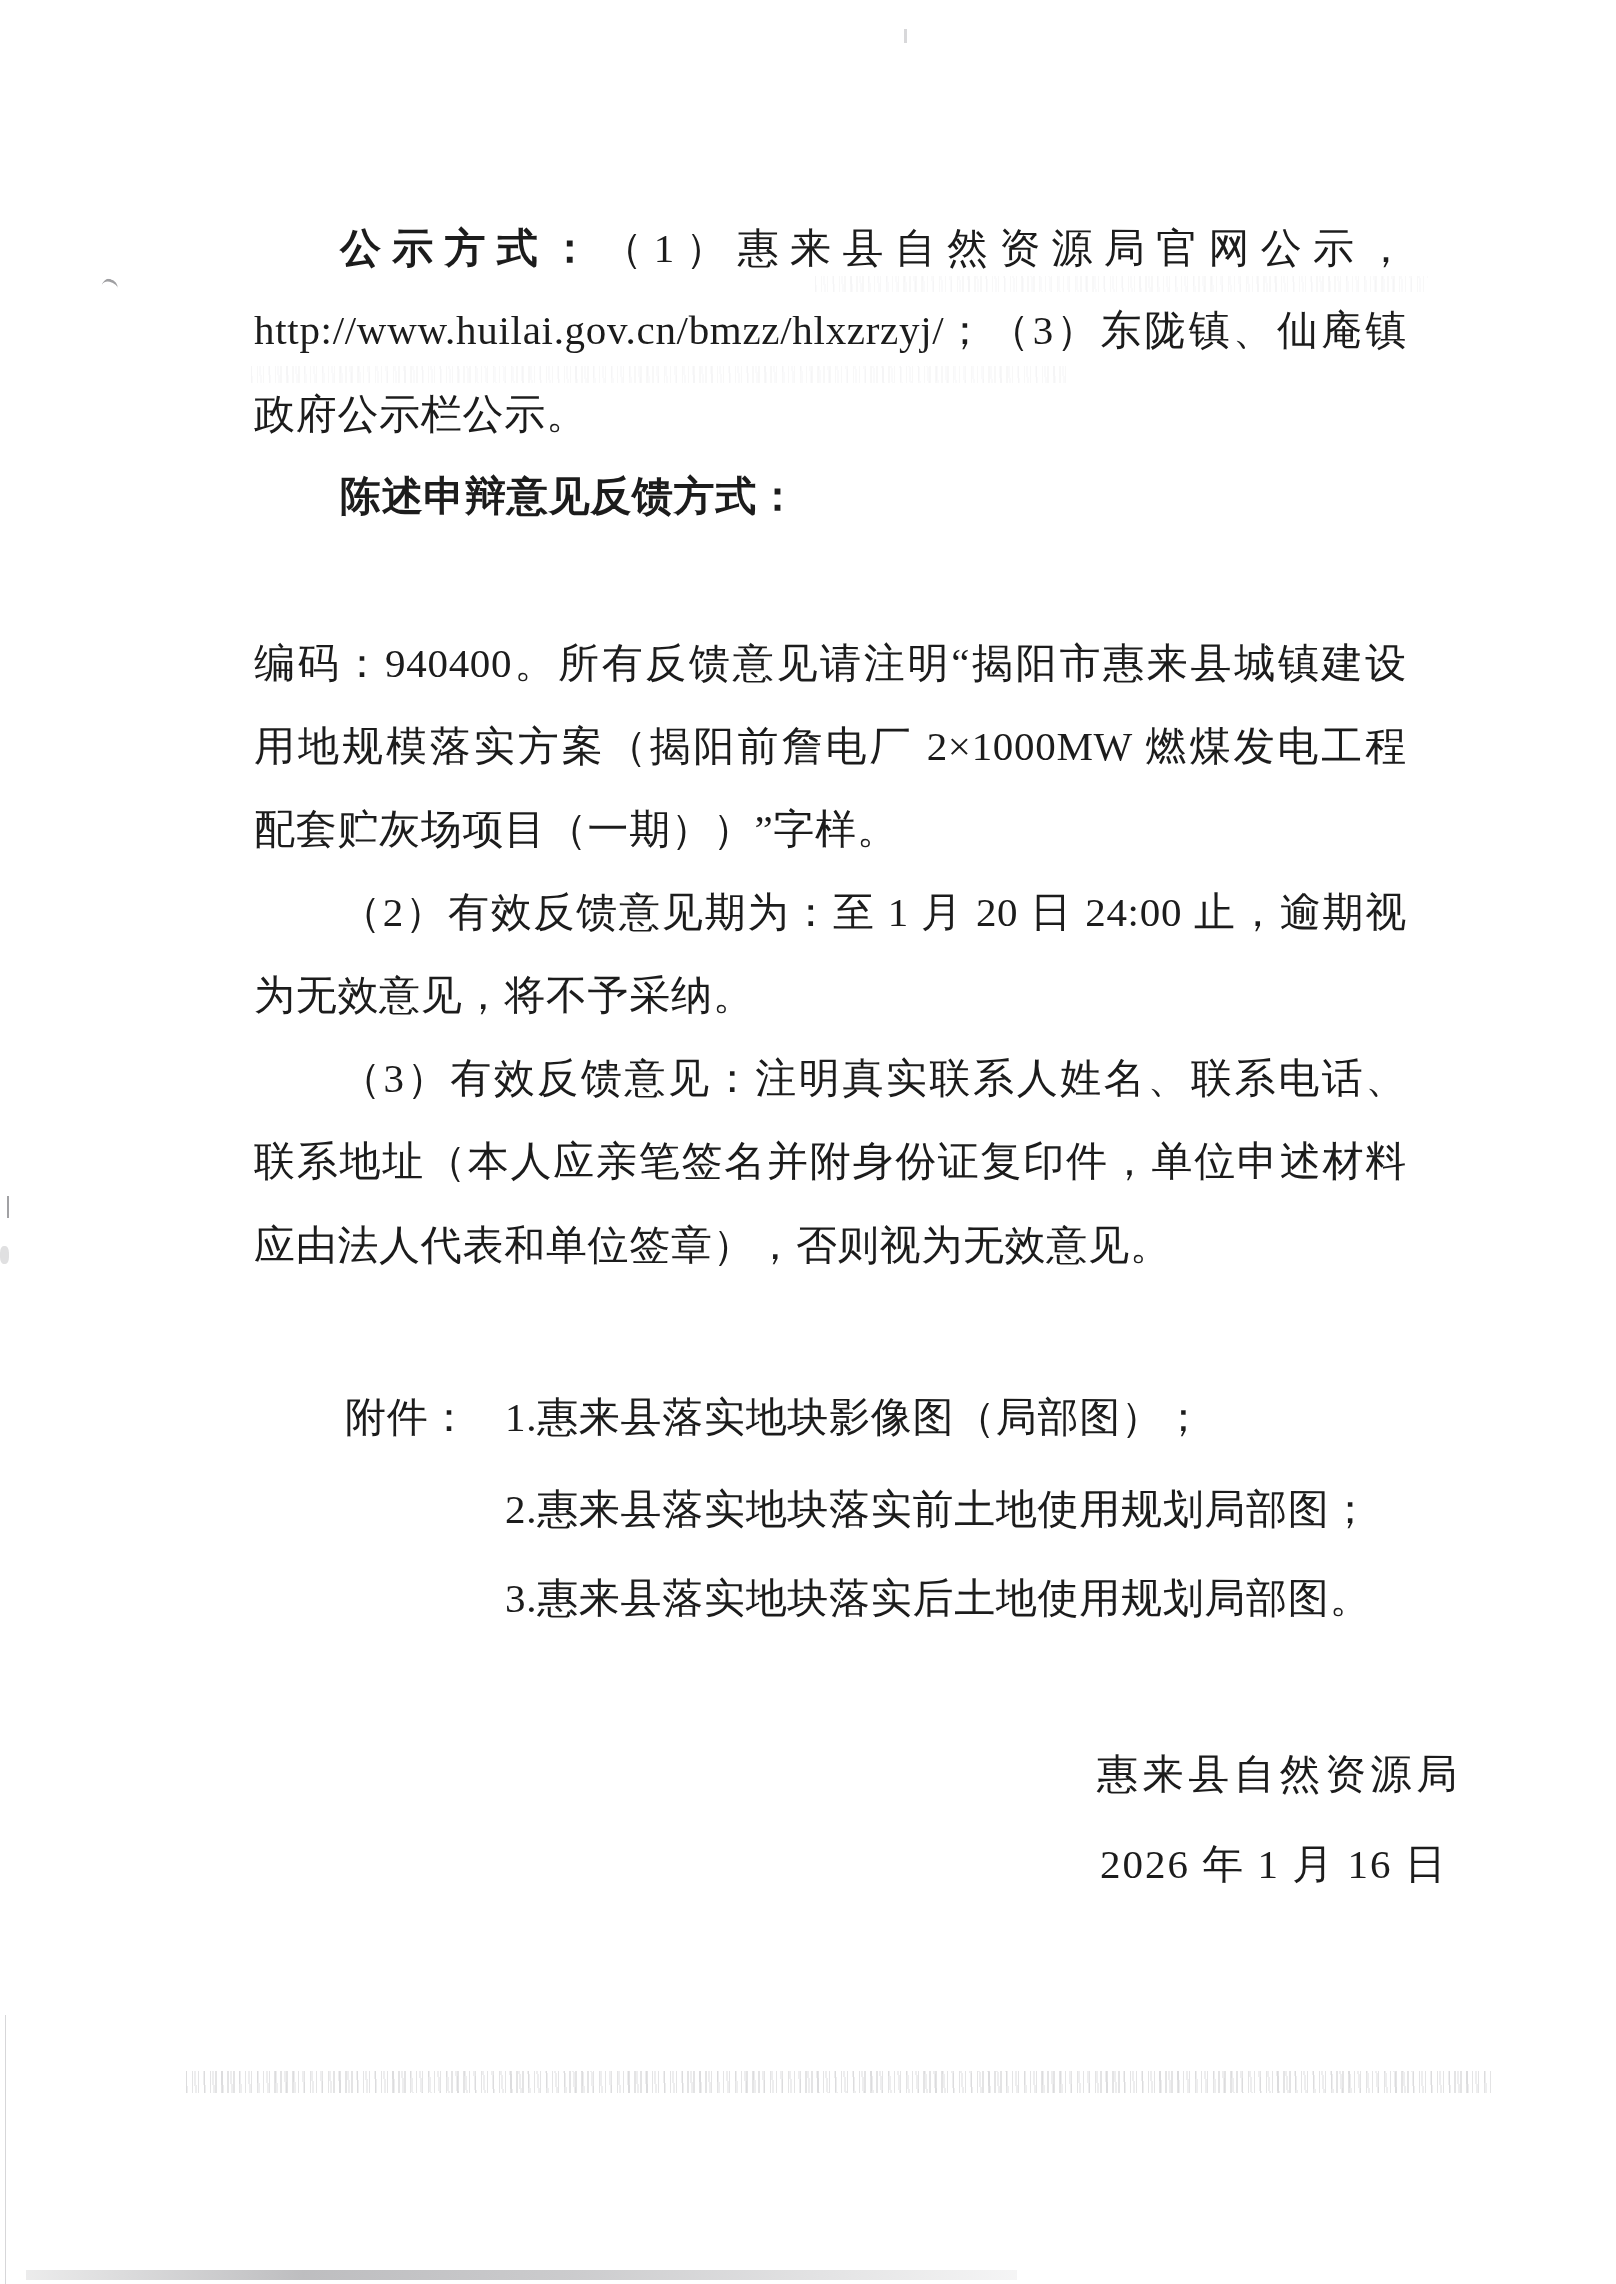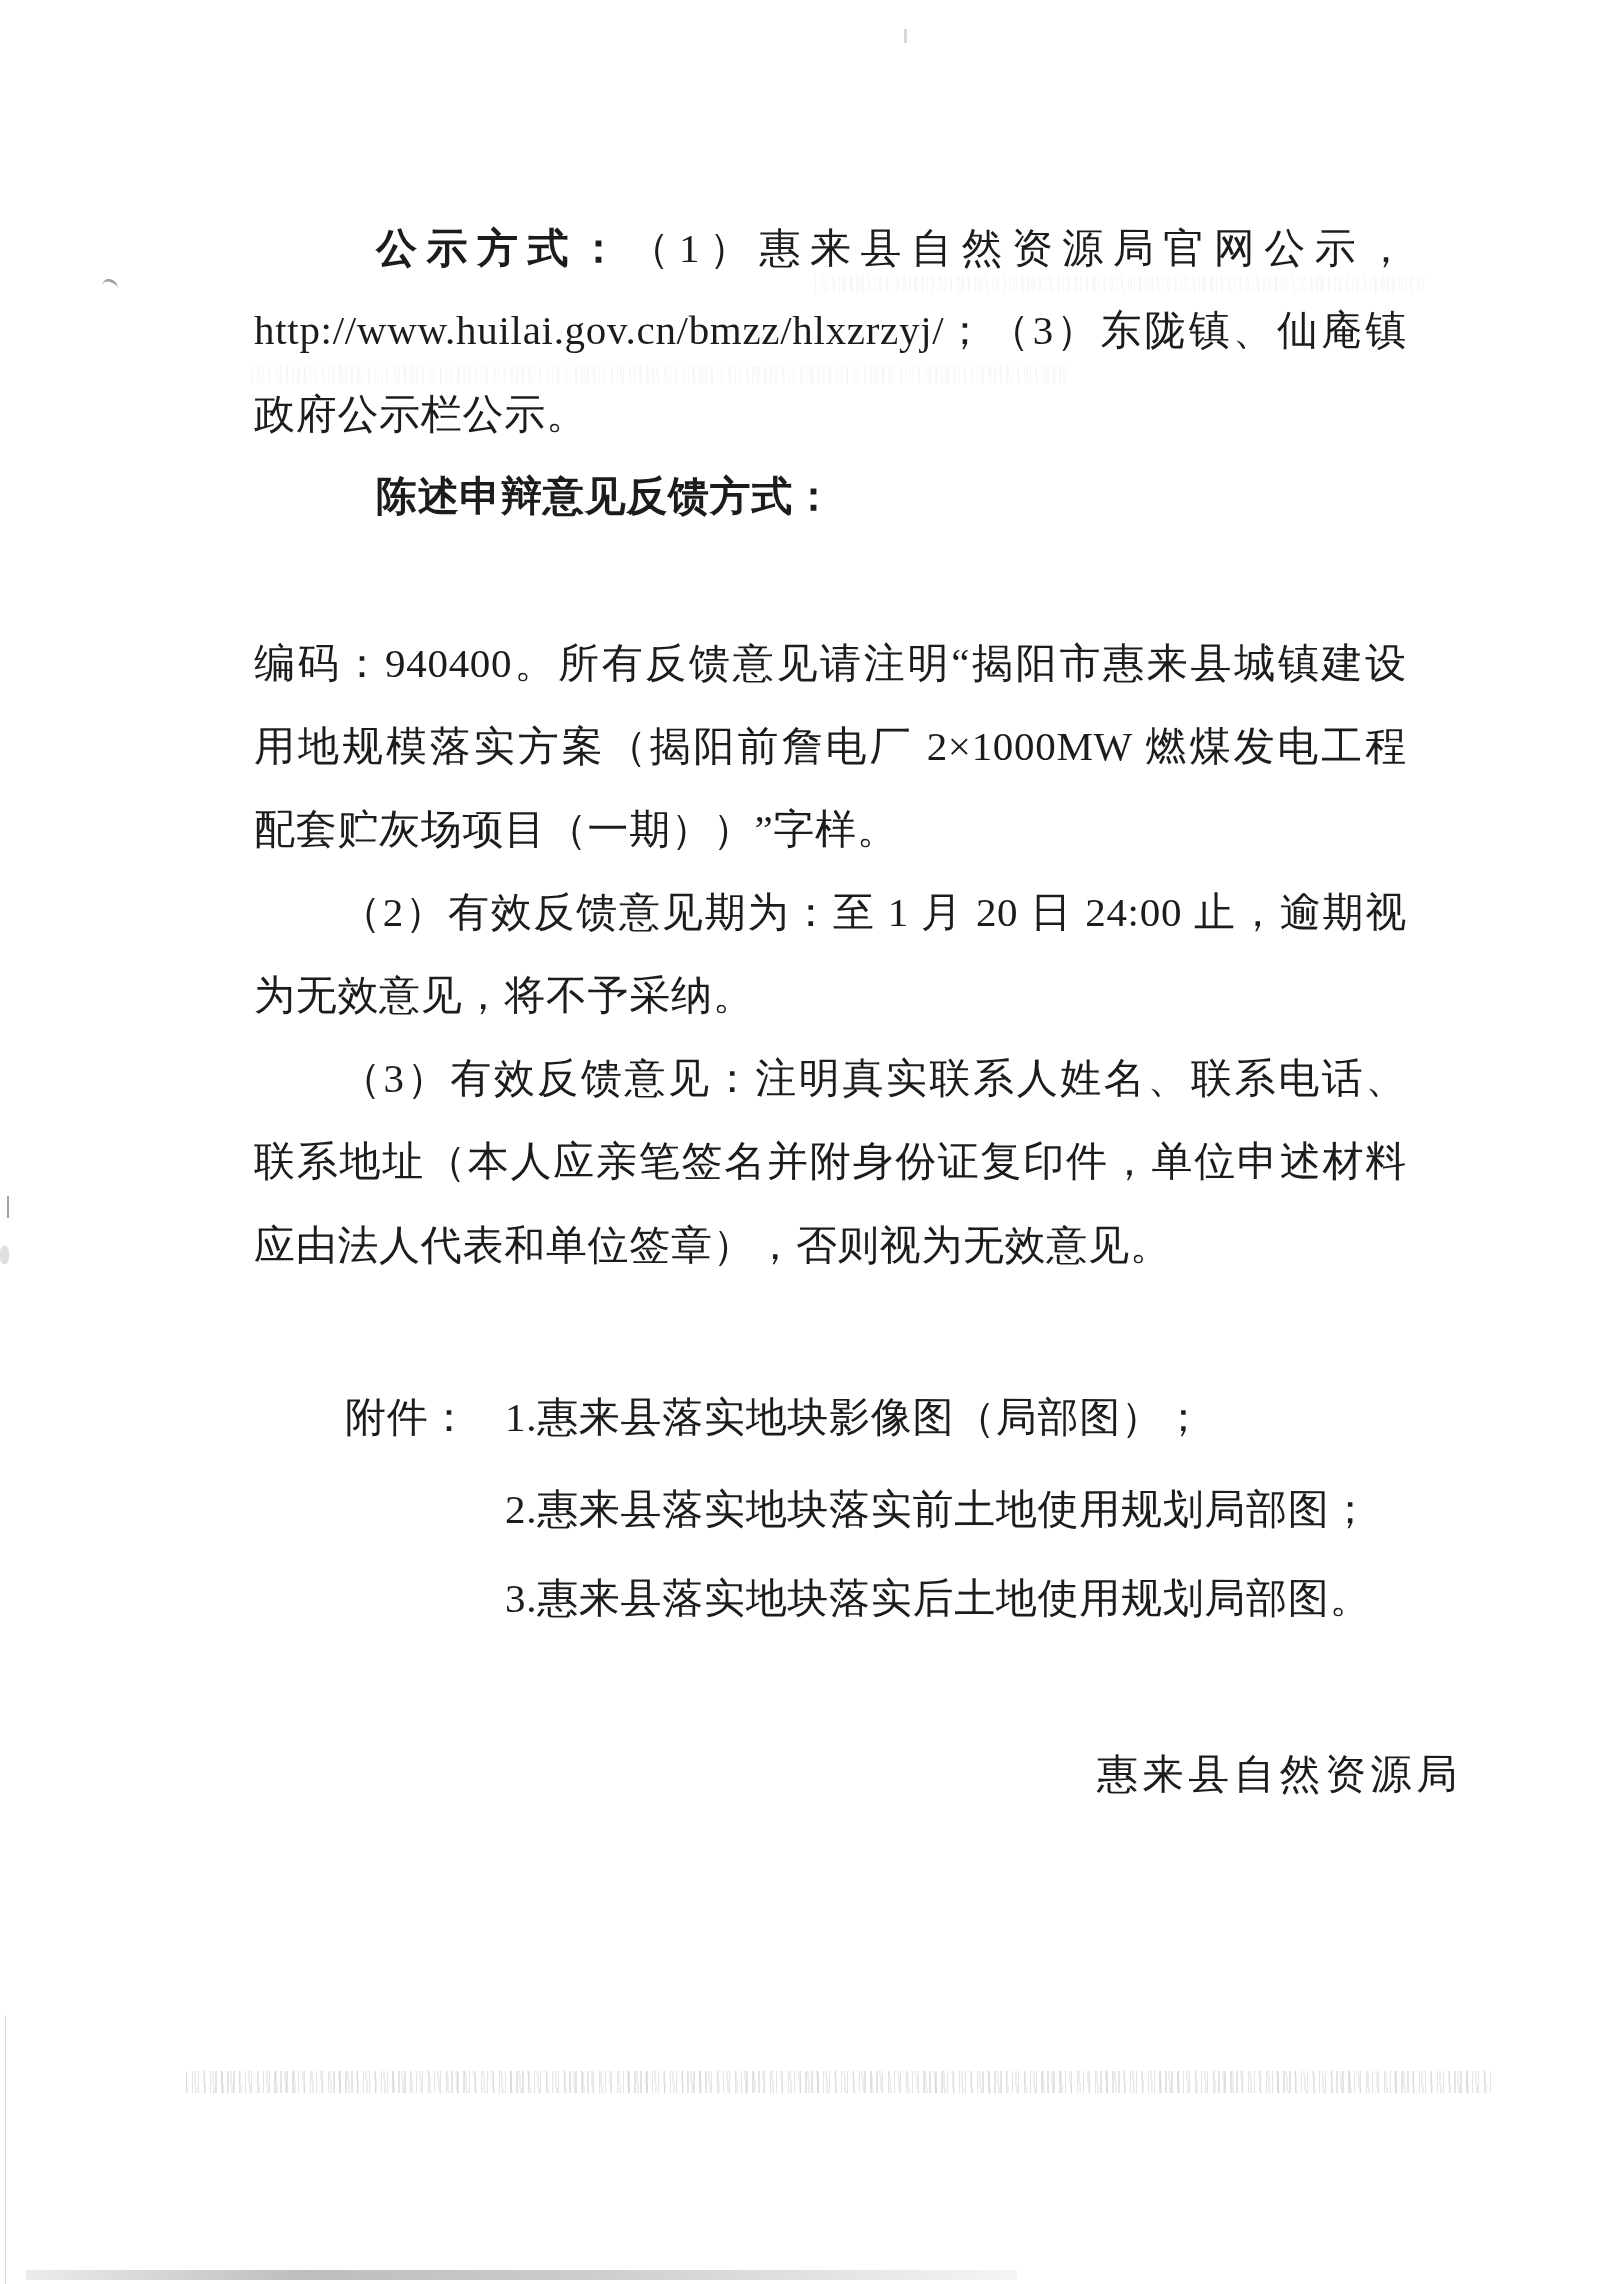--- a/index.html
+++ b/index.html
@@ -28,21 +28,20 @@
   .just {
     text-align: justify;
     text-align-last: justify;
     text-justify: inter-character;
   }
   .indent {
     text-indent: 86px;
   }
   .bold {
     font-weight: 700;
-    margin-left: 36px;
   }
   .attach-label {
     position: absolute;
     left: 91px;
     top: 0;
   }
   .attach-item {
     position: absolute;
     left: 220px;
     top: 0;
@@ -124,20 +123,21 @@
     <span class="attach-item">1.惠来县落实地块影像图（局部图）；</span>
   </div>
   <div class="line" style="top:1483px">
     <span class="attach-item">2.惠来县落实地块落实前土地使用规划局部图；</span>
   </div>
   <div class="line" style="top:1572px">
     <span class="attach-item">3.惠来县落实地块落实后土地使用规划局部图。</span>
   </div>
 
   <div class="sig sig-agency">惠来县自然资源局</div>
+  <div class="sig sig-date">2026 年 1 月 16 日</div>
 
   <div class="artifact tick-curve"></div>
   <div class="artifact speck-top"></div>
   <div class="artifact noise noise-a"></div>
   <div class="artifact noise noise-b"></div>
   <div class="artifact noise noise-c"></div>
   <div class="artifact band-bottom"></div>
   <div class="artifact vline-left"></div>
   <div class="artifact tick-left"></div>
   <div class="artifact blob-left"></div>

